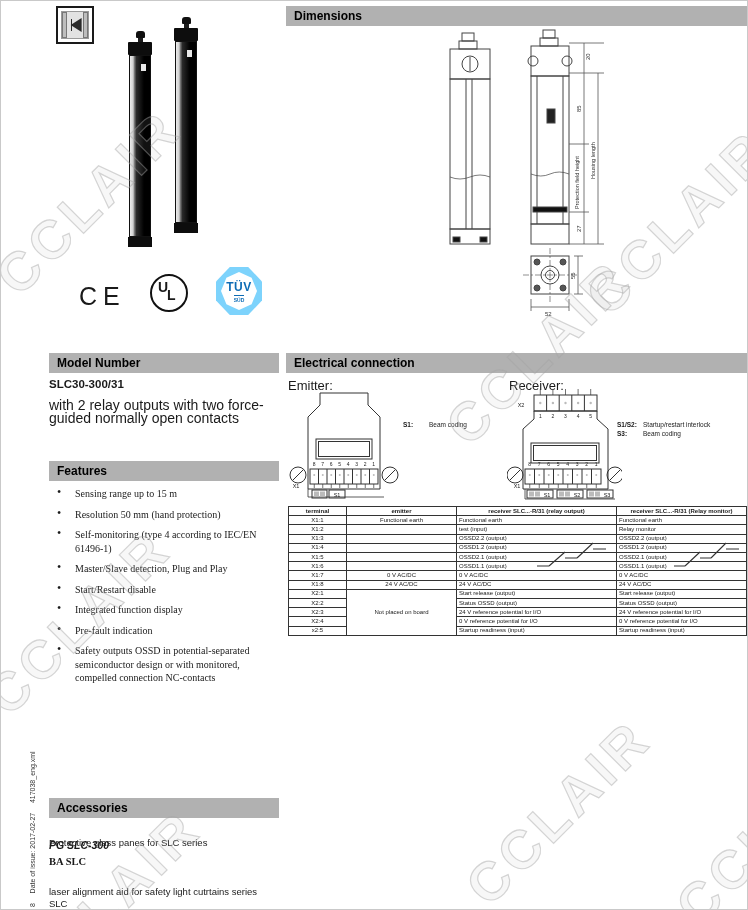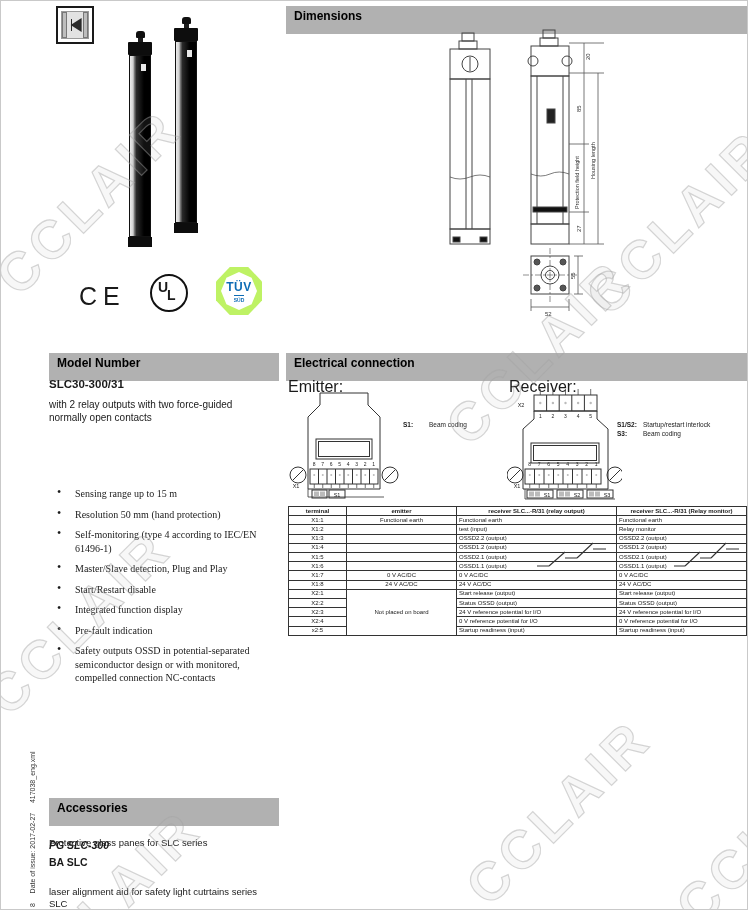--- a/index.html
+++ b/index.html
@@ -14,21 +14,21 @@
     color:rgba(175,175,175,0.10);-webkit-text-stroke:1.2px rgba(165,165,165,0.45);
     transform:rotate(-45deg);pointer-events:none;z-index:6;white-space:nowrap;
   }
   
   .side-text{
     position:absolute;left:28px;top:906px;transform:rotate(-90deg);
     transform-origin:0 0;font-size:7px;color:#333;white-space:pre;z-index:2;
   }
   
   .sec-header{
-    position:absolute;height:28px;background:#b1b1b1;color:#000;
+    position:absolute;height:20px;background:#b1b1b1;color:#000;
     font-weight:bold;font-size:12px;line-height:20px;padding-left:8px;
     box-sizing:border-box;z-index:2;
   }
   
   .app-icon{position:absolute;left:55px;top:5px;width:38px;height:38px;border:2px solid #1a1a1a;background:#fff;box-sizing:border-box;padding:3px;z-index:2;}
   .app-icon .inner{position:relative;width:100%;height:100%;background:#e2e2e2;border:1px solid #999;box-sizing:border-box;}
   .app-icon .bar{position:absolute;top:0;bottom:0;width:5px;background:#bdbdbd;border:1px solid #777;box-sizing:border-box;}
   .app-icon .bar.l{left:0;} .app-icon .bar.r{right:0;}
   .app-icon .tri{position:absolute;top:50%;left:50%;transform:translate(-40%,-50%);width:0;height:0;
     border-top:7px solid transparent;border-bottom:7px solid transparent;border-right:11px solid #2b2b2b;}
@@ -48,28 +48,28 @@
   .ul-mark .l{position:absolute;left:15px;top:11px;font-size:14px;font-weight:bold;}
   .tuv-mark{position:absolute;left:215px;top:266px;width:46px;height:48px;z-index:2;
     clip-path:polygon(30% 0,70% 0,100% 30%,100% 70%,70% 100%,30% 100%,0 70%,0 30%);}
   .tuv-mark .octo-in{position:absolute;left:5px;top:5px;right:5px;bottom:5px;background:#fff;
     clip-path:polygon(50% 0,85% 15%,100% 50%,85% 85%,50% 100%,15% 85%,0 50%,15% 15%);}
   .tuv-mark .txt{position:absolute;inset:0;display:flex;flex-direction:column;align-items:center;justify-content:center;z-index:2;}
   .tuv-mark .tuv{font-size:12px;font-weight:bold;letter-spacing:0.5px;}
   .tuv-mark .sud{font-size:5px;font-weight:bold;border-top:1px solid;padding-top:1px;margin-top:1px;}
   
   .model-number{position:absolute;left:48px;top:377px;font-size:11.5px;font-weight:bold;z-index:2;}
-  .model-desc{position:absolute;left:48px;top:398px;width:218px;font-size:10px;line-height:12.5px;z-index:2;}
+  .model-desc{position:absolute;left:48px;top:398px;width:218px;font-size:14px;line-height:12.5px;z-index:2;}
   .features-list{position:absolute;left:48px;top:486px;width:226px;margin:0;padding:0;list-style:none;font-size:10px;line-height:13.5px;z-index:2;}
   .features-list li{position:relative;padding-left:26px;margin-bottom:7px;font-family:Liberation Serif, serif;}
   .features-list li::before{content:"\2022";position:absolute;left:8px;top:-1px;font-size:12px;}
   .acc-name{position:absolute;left:48px;font-size:10.5px;font-weight:bold;z-index:2;}
   .acc-desc{position:absolute;left:48px;width:220px;font-size:9.5px;line-height:12px;z-index:2;}
   
-  .conn-label{position:absolute;font-size:16px;z-index:2;}
+  .conn-label{position:absolute;font-size:13px;z-index:2;}
   .conn-note{position:absolute;font-size:6.5px;line-height:8.5px;z-index:2;}
   .conn-note .k{display:inline-block;width:26px;font-weight:bold;}
   svg{z-index:2;}
   .diag{position:absolute;}
   
   .term-table{position:absolute;left:287px;top:505px;width:458px;border-collapse:collapse;font-size:6px;line-height:7.2px;table-layout:fixed;z-index:2;}
   .term-table th,.term-table td{border:0.7px solid #333;padding:0.5px 2px;height:7.4px;box-sizing:border-box;overflow:hidden;white-space:nowrap;}
   .term-table th{font-weight:bold;text-align:center;}
   .c-term{text-align:center;}
   .c-emit{text-align:center;}
@@ -117,47 +117,48 @@
         <div class="lbl"></div>
       </div>
     <div class="foot"></div>
   </div>
 
   <div class="ce-mark">CE</div>
   <div class="ul-mark">
     <span class="u">U</span>
     <span class="l">L</span>
   </div>
-  <div class="tuv-mark" style="background:#bef264;">
+  <div class="tuv-mark" style="background:#7dd3fc;">
     <div class="octo-in"></div>
     <div class="txt" style="color:#0e6cb5;">
       <span class="tuv">TÜV</span>
       <span class="sud">SÜD</span>
     </div>
   </div>
 
   <div class="sec-header" style="left:48px;top:352px;width:230px;">Model Number</div>
   <div class="model-number">SLC30-300/31</div>
   <div class="model-desc">with 2 relay outputs with two force-guided normally open contacts</div>
 
+  <div class="sec-header" style="left:48px;top:460px;width:230px;">Features</div>
   <ul class="features-list">
     <li>Sensing range up to 15 m</li>
     <li>Resolution 50 mm (hand protection)</li>
     <li>Self-monitoring (type 4 according to IEC/EN 61496-1)</li>
     <li>Master/Slave detection, Plug and Play</li>
     <li>Start/Restart disable</li>
     <li>Integrated function display</li>
     <li>Pre-fault indication</li>
     <li>Safety outputs OSSD in potential-separated semiconductor design or with monitored, compelled connection NC-contacts</li>
   </ul>
 
   <div class="sec-header" style="left:48px;top:797px;width:230px;">Accessories</div>
   <div class="acc-name" style="top:838px;font-style:italic;">PG SLC-300</div>
   <div class="acc-desc" style="top:836px;">Protective glass panes for SLC series</div>
-  <div class="acc-name" style="top:855px;">BA SLC</div>
+  <div class="acc-name" style="top:855px;font-family:Liberation Serif, serif;">BA SLC</div>
   <div class="acc-desc" style="top:869px;margin-top:16px;">laser alignment aid for safety light cutrtains series SLC</div>
 
   <div class="sec-header" style="left:285px;top:5px;width:461px;">Dimensions</div>
   <svg class="diag" style="left:285px;top:28px;" width="461" height="318" viewBox="0 0 461 318">
     <g stroke="#444" fill="none" stroke-width="1">
 
       <rect x="176" y="4" width="12" height="8"></rect>
       <rect x="173" y="12" width="18" height="8"></rect>
       <rect x="164" y="20" width="40" height="30"></rect>
       <circle cx="184" cy="35" r="8"></circle>

